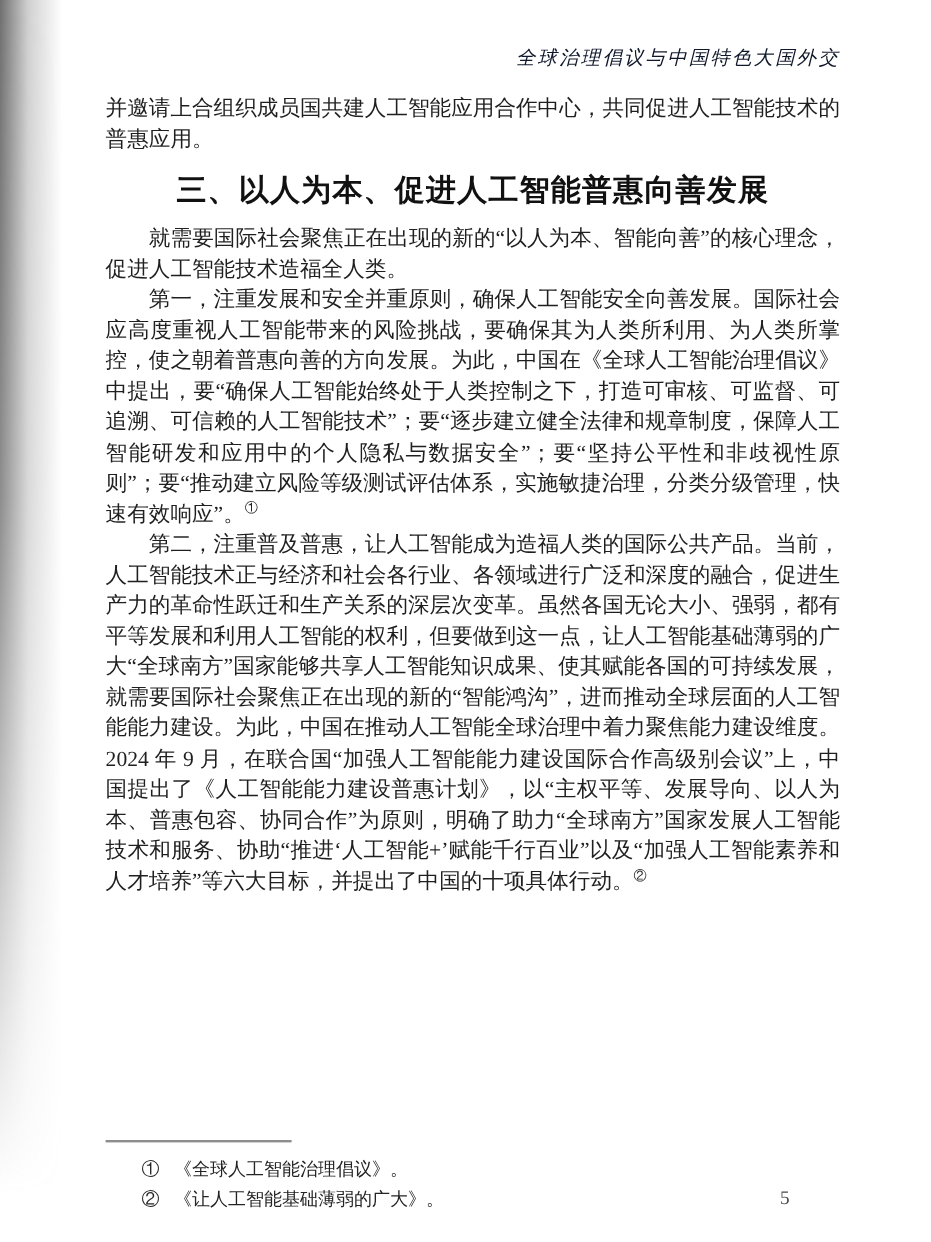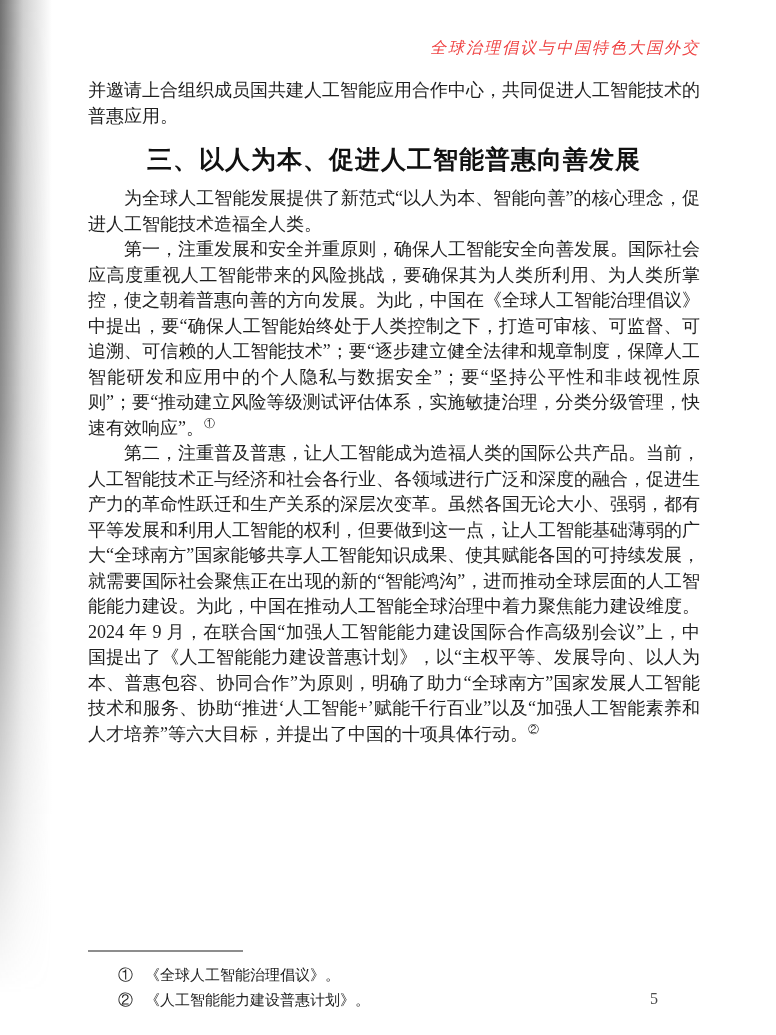--- a/index.html
+++ b/index.html
@@ -28,21 +28,21 @@
       #000 0%, rgba(0,0,0,0.8) 40%, rgba(0,0,0,0.3) 75%, transparent 96%);
     pointer-events: none;
   }
   .running-header {
     position: absolute;
     top: 38px;
     right: 76px;
     font-size: 16px;
     font-style: italic;
     letter-spacing: 2px;
-    color: #ef4444;
+    color: #0f172a;
     white-space: nowrap;
   }
   .page-body {
     position: absolute;
     top: 78px;
     left: 88px;
     width: 612px;
   }
   .para {
     margin: 0;
@@ -102,32 +102,32 @@
 <div class="page">
   <div class="scan-edge"></div>
 
   <div class="running-header">全球治理倡议与中国特色大国外交</div>
 
   <div class="page-body">
     <p class="para no-indent">并邀请上合组织成员国共建人工智能应用合作中心，共同促进人工智能技术的普惠应用。</p>
 
     <h2 class="section-heading">三、以人为本、促进人工智能普惠向善发展</h2>
 
-    <p class="para">为全球人工智能发展提供了新范式“以人为本、智能向善”的核心理念，促进人工智能技术造福全人类。</p>
+    <p class="para">就需要国际社会聚焦正在出现的新的“以人为本、智能向善”的核心理念，促进人工智能技术造福全人类。</p>
 
     <p class="para">第一，注重发展和安全并重原则，确保人工智能安全向善发展。国际社会应高度重视人工智能带来的风险挑战，要确保其为人类所利用、为人类所掌控，使之朝着普惠向善的方向发展。为此，中国在《全球人工智能治理倡议》中提出，要“确保人工智能始终处于人类控制之下，打造可审核、可监督、可追溯、可信赖的人工智能技术”；要“逐步建立健全法律和规章制度，保障人工智能研发和应用中的个人隐私与数据安全”；要“坚持公平性和非歧视性原则”；要“推动建立风险等级测试评估体系，实施敏捷治理，分类分级管理，快速有效响应”。<sup class="fn">①</sup></p>
 
     <p class="para">第二，注重普及普惠，让人工智能成为造福人类的国际公共产品。当前，人工智能技术正与经济和社会各行业、各领域进行广泛和深度的融合，促进生产力的革命性跃迁和生产关系的深层次变革。虽然各国无论大小、强弱，都有平等发展和利用人工智能的权利，但要做到这一点，让人工智能基础薄弱的广大“全球南方”国家能够共享人工智能知识成果、使其赋能各国的可持续发展，就需要国际社会聚焦正在出现的新的“智能鸿沟”，进而推动全球层面的人工智能能力建设。为此，中国在推动人工智能全球治理中着力聚焦能力建设维度。2024 年 9 月，在联合国“加强人工智能能力建设国际合作高级别会议”上，中国提出了《人工智能能力建设普惠计划》，以“主权平等、发展导向、以人为本、普惠包容、协同合作”为原则，明确了助力“全球南方”国家发展人工智能技术和服务、协助“推进‘人工智能+’赋能千行百业”以及“加强人工智能素养和人才培养”等六大目标，并提出了中国的十项具体行动。<sup class="fn">②</sup></p>
 
   </div>
 
   <div class="footnotes">
     <div class="fn-divider"></div>
     <div class="fn-line">
       <span class="fn-marker">①</span><span>《全球人工智能治理倡议》。</span>
     </div>
     <div class="fn-line">
-      <span class="fn-marker">②</span><span>《人工智能能力建设普惠计划》。</span>
+      <span class="fn-marker">②</span><span>《让人工智能基础薄弱的广大》。</span>
     </div>
   </div>
 
   <div class="page-number">5</div>
 </div>
 
 </body></html>

